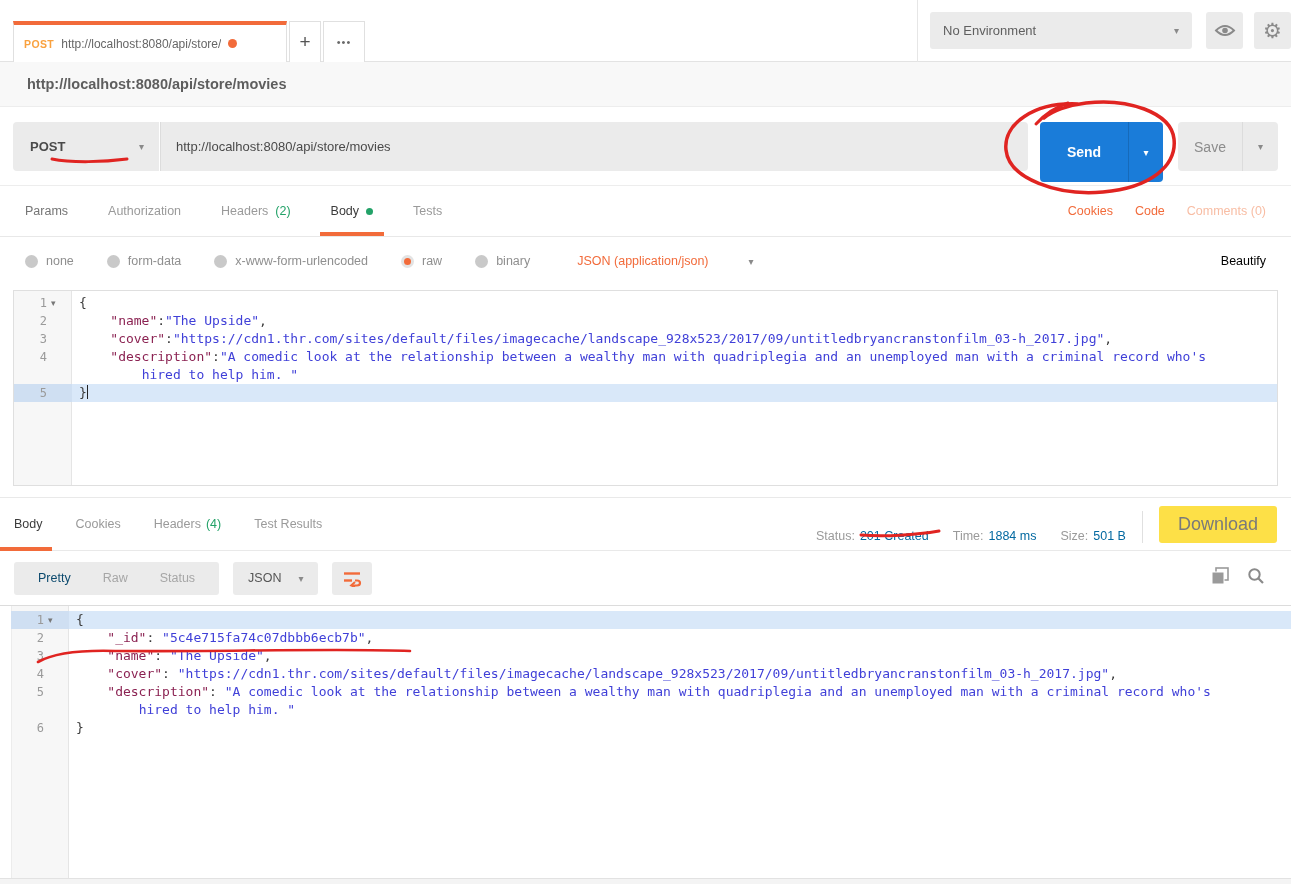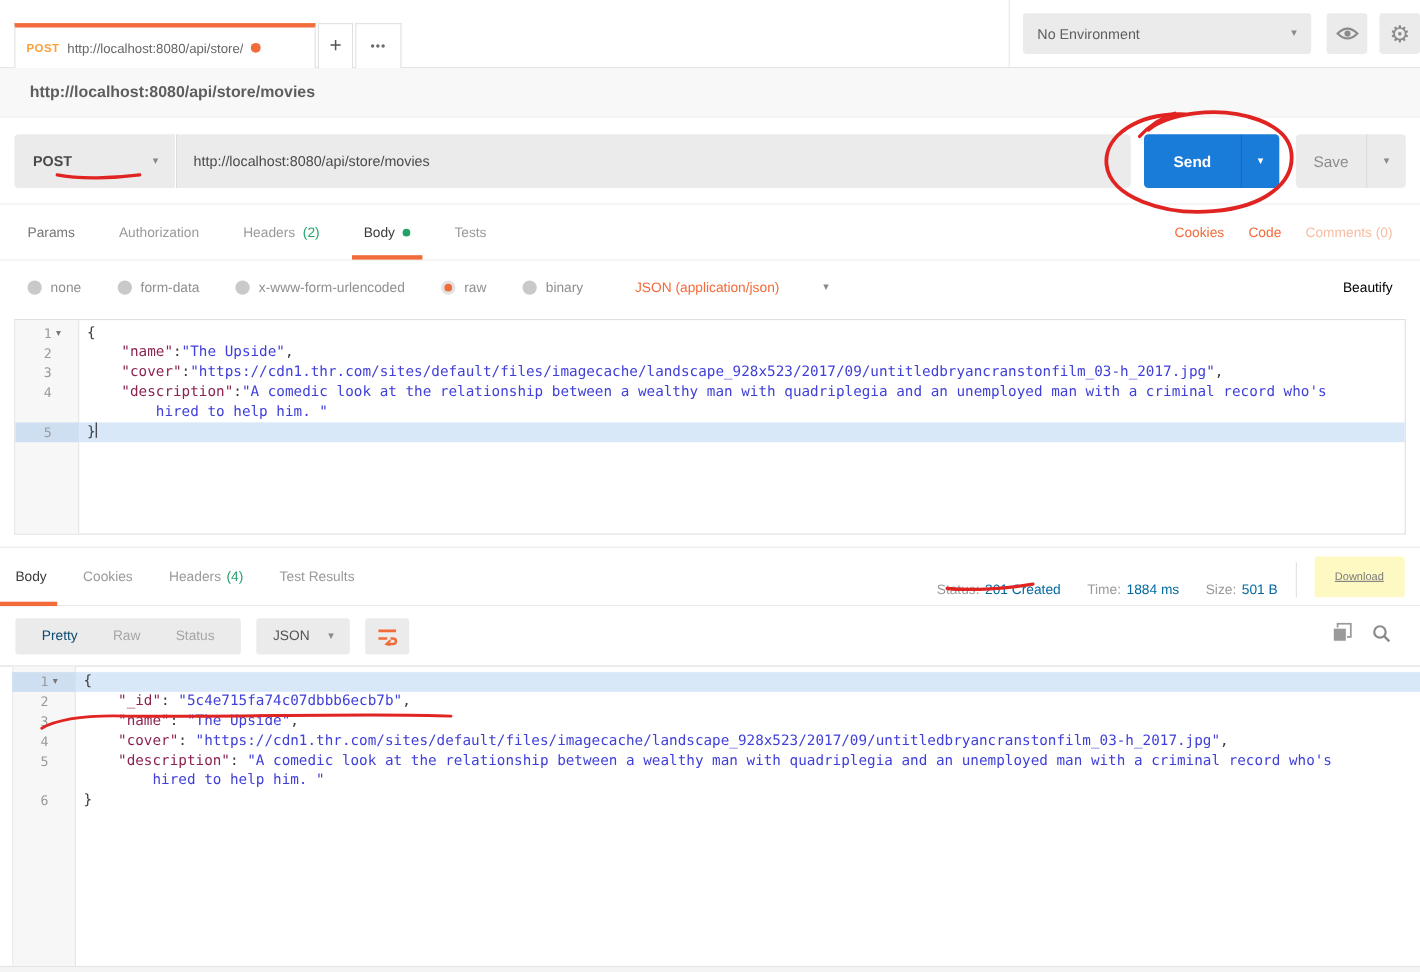--- a/index.html
+++ b/index.html
@@ -47,21 +47,21 @@
     border-radius:4px 0 0 4px; display:flex; align-items:center; justify-content:space-between;
     padding:0 15px 0 17px;
   }
   .method-select .m { font-size:13px; font-weight:700; color:#4a4a4a; }
   .url-input {
     position:absolute; left:160px; top:15px; width:868px; height:49px; background:#ebebeb;
     border-left:1px solid #dcdcdc; border-radius:0 4px 4px 0; display:flex; align-items:center;
     padding-left:15px; font-size:13px; color:#4a4a4a;
   }
   .send-btn {
-    position:absolute; left:1040px; top:15px; width:123px; height:49px; background:#1a7cd9;
+    position:absolute; left:1040px; top:15px; width:123px; height:60px; background:#1a7cd9;
     border-radius:4px; display:flex; color:#fff; overflow:hidden;
   }
   .send-main { flex:1; display:flex; align-items:center; justify-content:center; font-size:14px; font-weight:700; }
   .send-caret { width:35px; border-left:1px solid rgba(0,0,0,.14); display:flex; align-items:center; justify-content:center; }
   .send-caret .caret { color:#fff; }
   .save-btn {
     position:absolute; left:1178px; top:15px; width:100px; height:49px; background:#ebebeb;
     border-radius:4px; display:flex; color:#8c8c8c; overflow:hidden;
   }
   .save-main { flex:1; display:flex; align-items:center; justify-content:center; font-size:14px; color:#8c8c8c; }
@@ -115,22 +115,22 @@
     border-top:1px solid #e9e9e9; border-bottom:1px solid #e9e9e9; font-size:12.5px; background:#fff; }
   .resp-tab { margin-right:33px; color:#9a9a9a; height:100%; display:flex; align-items:center; position:relative; gap:5px; }
   .resp-tab .cnt { color:#23a268; }
   .resp-tab.active { color:#3b3b3b; }
   .resp-tab.active::after { content:''; position:absolute; left:-14px; right:-9px; bottom:-1px; height:4px; background:#f26b3a; }
   .resp-meta { margin-left:auto; display:flex; align-items:flex-end; font-size:12.5px; }
   .meta-label { color:#9a9a9a; margin-right:5px; }
   .meta-val { color:#0369a1; }
   .meta-gap { width:24px; }
   .meta-div { width:1px; height:32px; background:#e0e0e0; margin:0 16px; }
-  .download-btn { background:#fef9c3; border-radius:3px; height:37px; padding:0 19px;
-    display:flex; align-items:center; color:#7a7a7a; font-size:10px;text-decoration:underline; }
+  .download-btn { background:#fde047; border-radius:3px; height:37px; padding:0 19px;
+    display:flex; align-items:center; color:#7a7a7a; font-size:18px; }
   .resp-toolbar { height:54px; display:flex; align-items:center; padding:0 14px; gap:14px; background:#fff; }
   .seg { background:#ebebeb; border-radius:3px; height:33px; display:flex; align-items:center; padding:0 8px; }
   .seg-item { padding:0 16px; color:#a6a6a6; font-size:12.5px; }
   .seg-item.active { color:#0c4a6e; }
   .fmt-select { background:#ebebeb; border-radius:3px; height:33px; display:flex; align-items:center;
     gap:17px; padding:0 15px; color:#555; font-size:12.5px; }
   .wrap-btn { background:#ebebeb; border-radius:3px; height:33px; width:40px; display:flex;
     align-items:center; justify-content:center; }
   .tool-icons { margin-left:auto; display:flex; align-items:center; gap:17px; padding-right:12px; }
   .bottom-strip { height:6px; background:#f4f4f4; border-top:1px solid #e2e2e2; }

